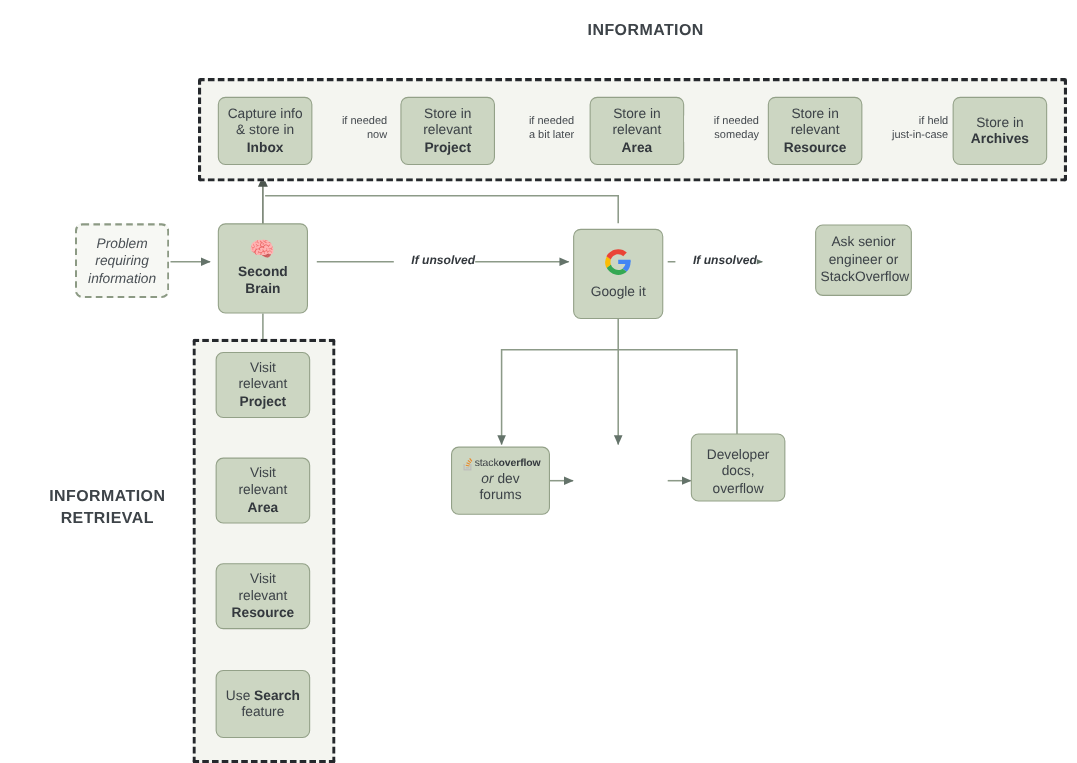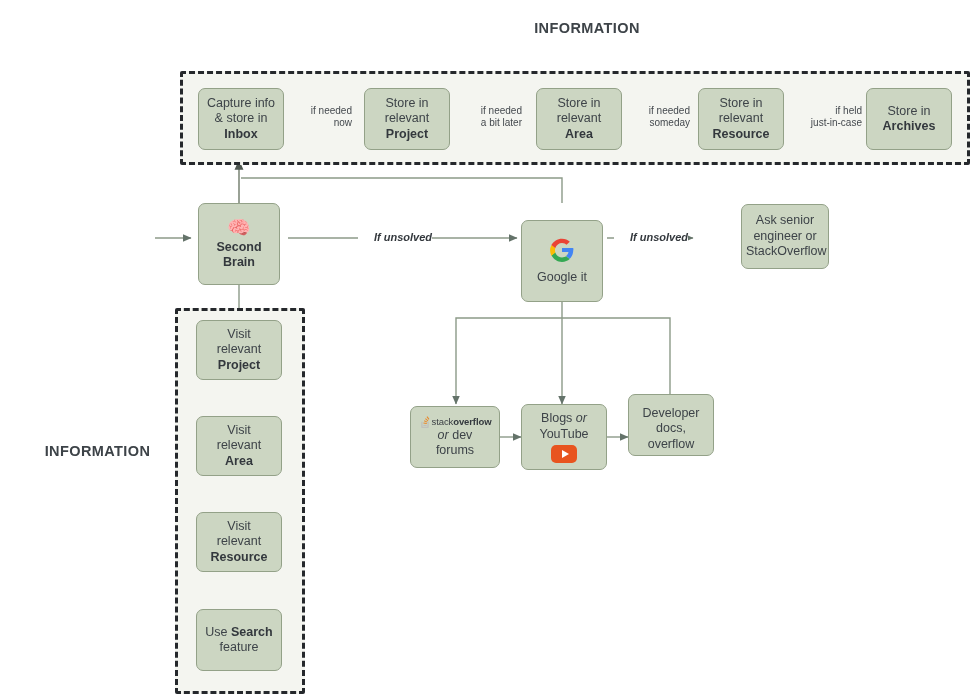--- a/index.html
+++ b/index.html
@@ -165,20 +165,21 @@
       <path d="M607,437 L628,437" marker-end="url(#ar)"></path>
     </g>
   </svg>
 
   <div class="section-title" style="left:487px; top:18px; width:200px;">
     <div>INFORMATION</div>
   </div>
 
   <div class="section-title" style="left:20px; top:441px; width:155px;">
     <div>INFORMATION</div>
+    <div>RETRIEVAL</div>
   </div>
 
   <div class="group-box" style="left:180px; top:71px; width:790px; height:94px;"></div>
 
   <div class="node" style="left:198px; top:88px; width:86px; height:62px;">
     <span class="ln">Capture info</span>
     <span class="ln">&amp; store in</span>
     <b class="ln">Inbox</b>
   </div>
 
@@ -218,32 +219,37 @@
   <div class="edge-label" style="left:786px; top:105px; width:76px;">
     <div>if held</div>
     <div>just-in-case</div>
   </div>
 
   <div class="node" style="left:866px; top:88px; width:86px; height:62px;">
     <span class="ln">Store in</span>
     <b class="ln">Archives</b>
   </div>
 
+  <div class="ghost" style="left:68px; top:203px; width:86px; height:68px;">
+    <span class="ln">Problem</span>
+    <span class="ln">requiring</span>
+    <span class="ln">information</span>
+  </div>
 
   <div class="node" style="left:198px; top:203px; width:82px; height:82px;">
     <span class="brain-icon">🧠</span>
     <b class="ln">Second</b>
     <b class="ln">Brain</b>
   </div>
 
   <div class="edge-label onwhite strong" style="left:358px; top:231px; width:74px;">
     <div>If unsolved</div>
   </div>
 
-  <div class="node" style="left:521px; top:220px; width:82px; height:82px;">
+  <div class="node" style="left:521px; top:208px; width:82px; height:82px;">
     <span class="g-logo">
       <svg width="26" height="26" viewBox="0 0 48 48" aria-hidden="true">
         <path fill="#4285F4" d="M45.1 24.5c0-1.6-.1-2.8-.4-4.1H24v7.5h11.9c-.2 2-1.5 5-4.4 7l-.04.3 6.4 4.9.45.05c4.1-3.8 6.4-9.3 6.4-15.6z"></path>
         <path fill="#34A853" d="M24 46c5.8 0 10.7-1.9 14.3-5.2l-6.8-5.3c-1.8 1.3-4.3 2.2-7.5 2.2-5.7 0-10.6-3.8-12.3-9l-.3.02-6.6 5.1-.1.3C8.3 41 15.6 46 24 46z"></path>
         <path fill="#FBBC05" d="M11.7 28.7c-.45-1.3-.7-2.7-.7-4.2s.25-2.9.68-4.2l-.02-.3-6.7-5.2-.2.1A22 22 0 0 0 2 24.5c0 3.6.85 6.9 2.36 9.9l7.34-5.7z"></path>
         <path fill="#EA4335" d="M24 11.3c4.05 0 6.8 1.75 8.35 3.2l6.1-5.95C34.7 5 29.8 3 24 3 15.6 3 8.3 8 4.36 14.6l7.3 5.7C13.4 15.1 18.3 11.3 24 11.3z"></path>
       </svg>
     </span>
     <span class="ln">Google it</span>
   </div>
@@ -292,27 +298,20 @@
         <path fill="#e8882a" d="M9.9 14.2 L9.6 16.3 L16.9 17.5 L17.2 15.4 Z"></path>
         <path fill="#bcbbbb" d="M9.4 19.2 V21.4 H16.8 V19.2 Z"></path>
         <path fill="#bcbbbb" d="M5.2 12.4 V25.5 H20.9 V12.4 H18.6 V23.2 H7.5 V12.4 Z"></path>
       </svg>
       <span class="so-text"><span>stack</span><b>overflow</b></span>
     </span>
     <span class="ln"><i class="ital">or</i><span> dev</span></span>
     <span class="ln">forums</span>
   </div>
 
-  <div class="node" style="left:521px; top:404px; width:86px; height:66px;">
-    <span class="ln"><span>Blogs </span><i class="ital">or</i></span>
-    <span class="ln">YouTube</span>
-    <span class="yt-badge">
-        <span class="yt-tri"></span>
-      </span>
-  </div>
 
   <div class="node" style="left:628px; top:394px; width:86px; height:62px;justify-content:flex-end;">
     <span class="ln">Developer</span>
     <span class="ln">docs,</span>
     <span class="ln">overflow</span>
   </div>
 
 </div>
 
 </body></html>

